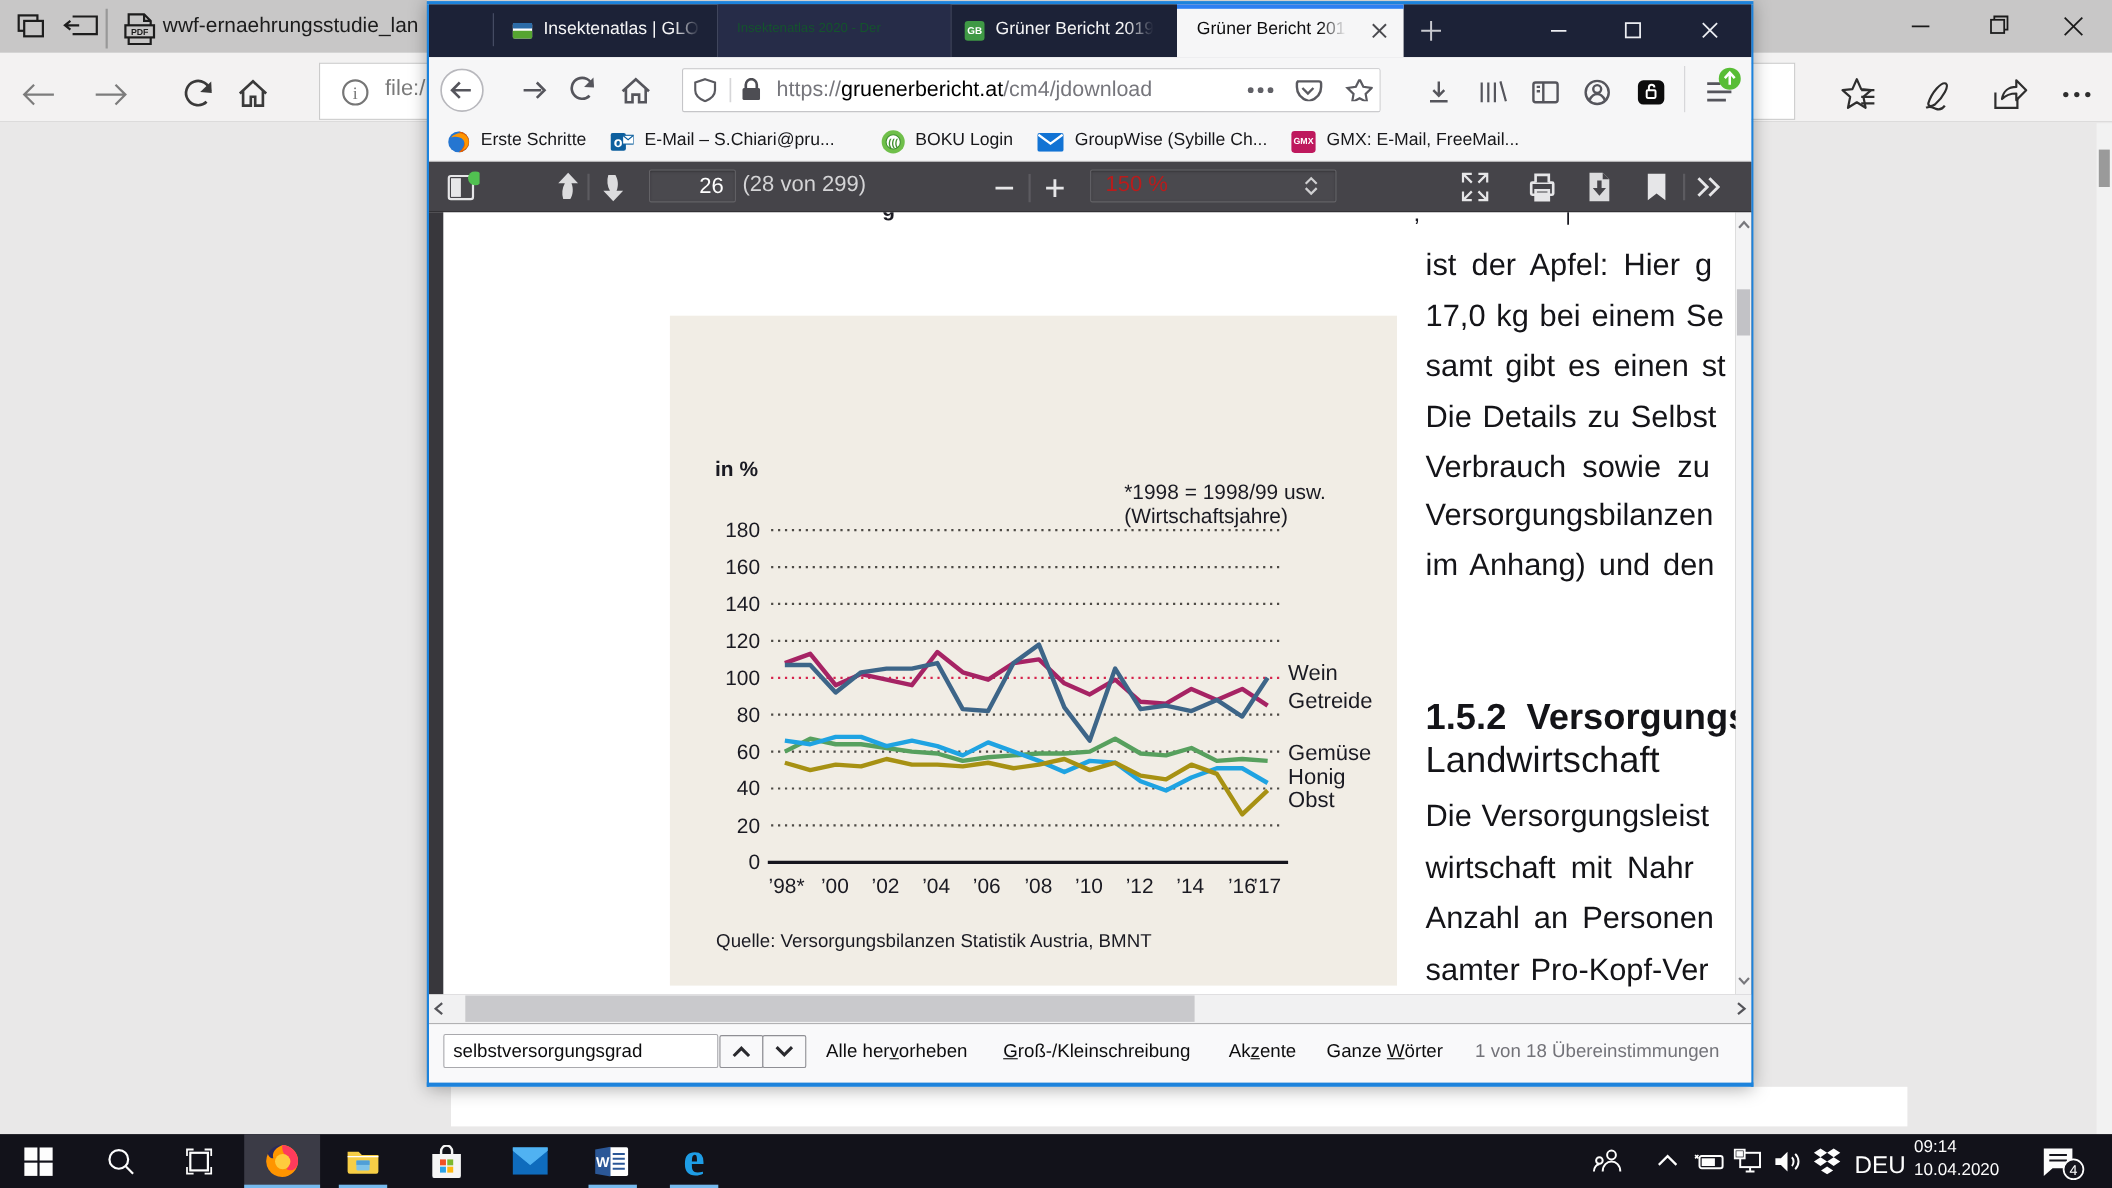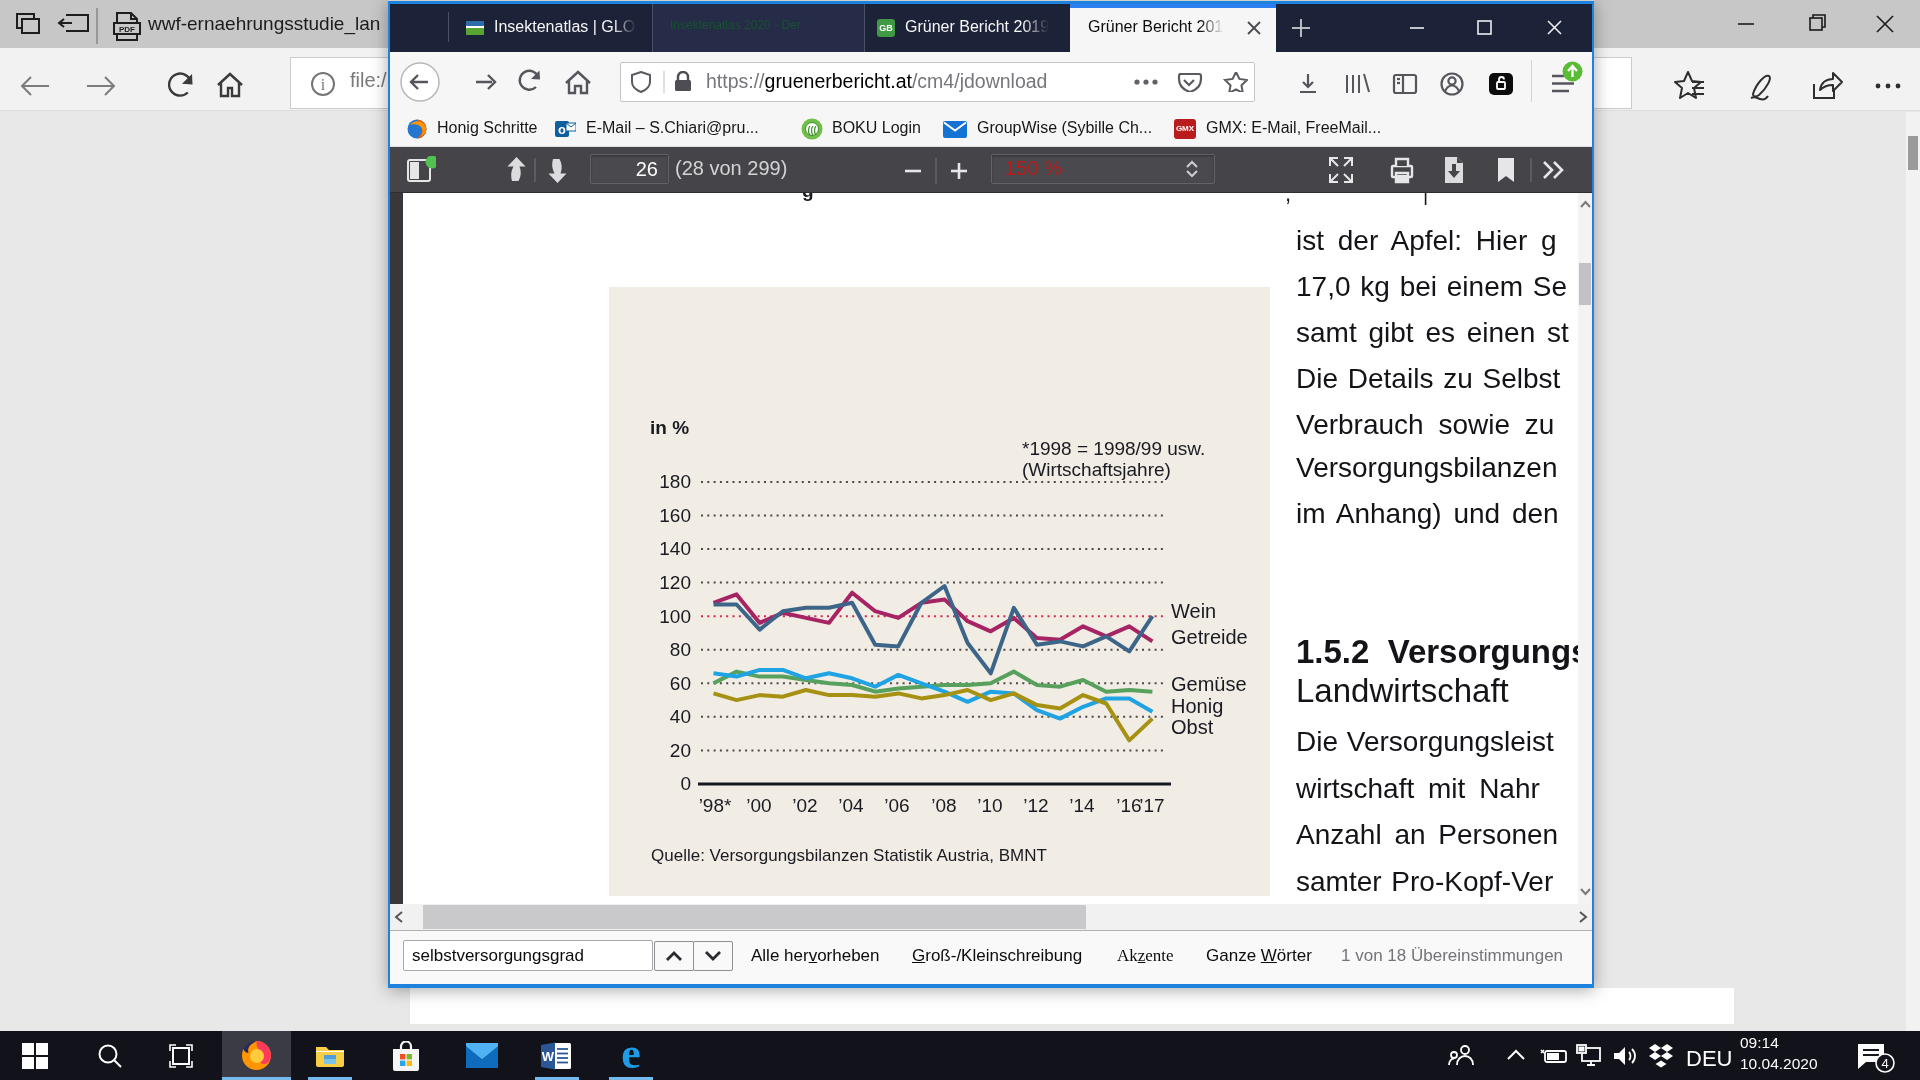--- a/index.html
+++ b/index.html
@@ -222,41 +222,41 @@
     <circle cx="10.5" cy="10.5" r="10" fill="#58bd35"></circle>
     <path d="M10.5 16 v-9.5 M6 10 l4.5 -5 4.5 5" stroke="#fff" stroke-width="2.3" fill="none"></path>
   </svg>
 
   <div class="abs" style="left:2px;top:110px;width:1202px;height:37px;background:#f6f6f7;border-bottom:1px solid #e0e0e2;"></div>
   <svg class="abs" style="left:19px;top:119px" width="20" height="20" viewBox="0 0 20 20">
     <circle cx="10" cy="10" r="9.5" fill="#2576d1"></circle>
     <path d="M10 0.5 a9.5 9.5 0 0 1 0 19 c4 -3 5.5 -6.5 5 -10 c-0.4 -3 -2.5 -6.5 -5 -9" fill="#e66000"></path>
     <path d="M3 6 c2.5 -1 8 -1.5 11 2 c2.5 3 2 7 -1 9.5 c5 -1.5 7 -6 5.5 -10 c-1.5 -4 -6 -6 -10 -5 c-2.5 0.6 -4.5 2 -5.5 3.5 z" fill="#ff9500"></path>
   </svg>
-  <div class="abs" style="left:49px;top:119px;font-size:16px;color:#17171a;">Honig Schritte</div>
+  <div class="abs" style="left:49px;top:119px;font-size:16px;color:#17171a;">Erste Schritte</div>
   <svg class="abs" style="left:167px;top:119px" width="21" height="20" viewBox="0 0 21 20">
     <rect x="0" y="2" width="14" height="16" rx="2" fill="#0d5f9e"></rect>
     <text x="7" y="15" text-anchor="middle" fill="#fff" font-size="13" font-weight="bold" font-family="Liberation Sans">o</text>
     <rect x="11" y="4" width="10" height="8" fill="#fff" stroke="#0d5f9e" stroke-width="1"></rect>
     <path d="M11 4 l5 4 5 -4" fill="none" stroke="#0d5f9e" stroke-width="1"></path>
   </svg>
   <div class="abs" style="left:198px;top:119px;font-size:16px;color:#17171a;">E-Mail – S.Chiari@pru...</div>
   <svg class="abs" style="left:413px;top:118px" width="22" height="22" viewBox="0 0 22 22">
     <circle cx="11" cy="11" r="10.5" fill="#6fbf4a"></circle>
     <circle cx="11" cy="11" r="6.5" fill="#fff"></circle>
     <circle cx="11" cy="11" r="6.5" fill="none" stroke="#3f8f2f" stroke-width="1"></circle>
     <text x="11" y="15" text-anchor="middle" font-size="9" fill="#3f8f2f" font-family="Liberation Sans" font-weight="bold">(((</text>
   </svg>
   <div class="abs" style="left:444px;top:119px;font-size:16px;color:#17171a;">BOKU Login</div>
   <svg class="abs" style="left:555px;top:121px" width="24" height="17" viewBox="0 0 24 17">
     <rect x="0" y="0" width="24" height="17" rx="2" fill="#1273d4"></rect>
     <path d="M1 1.5 l11 8 11 -8" fill="none" stroke="#fff" stroke-width="2"></path>
   </svg>
   <div class="abs" style="left:589px;top:119px;font-size:16px;color:#17171a;">GroupWise (Sybille Ch...</div>
-  <div class="abs" style="left:786px;top:119px;width:22px;height:20px;background:#b91c1c;border-radius:3px;color:#fff;font-size:8px;font-weight:bold;text-align:center;line-height:20px;">GMX</div>
+  <div class="abs" style="left:786px;top:119px;width:22px;height:20px;background:#be185d;border-radius:3px;color:#fff;font-size:8px;font-weight:bold;text-align:center;line-height:20px;">GMX</div>
   <div class="abs" style="left:818px;top:119px;font-size:16px;color:#17171a;">GMX: E-Mail, FreeMail...</div>
 
   <div class="abs" style="left:2px;top:147px;width:1202px;height:46px;background:#454449;border-bottom:1px solid #2e2d31;"></div>
   <svg class="abs" style="left:18px;top:156px" width="30" height="28" viewBox="0 0 30 28">
     <rect x="2" y="4" width="22" height="21" rx="2" fill="none" stroke="#e6e6e8" stroke-width="2"></rect>
     <rect x="4" y="6" width="9" height="17" fill="#e6e6e8"></rect>
     <circle cx="26" cy="6" r="6.5" fill="#51c151"></circle>
   </svg>
   <svg class="abs" style="left:112px;top:155px" width="70" height="30" viewBox="0 0 70 30">
     <path d="M12 26 c -1.5 -5 -1 -10 1.5 -14.5 l -6 0 9 -9.5 9 9.5 -6 0 c 2 5 1.5 10 -1 14.5 z" fill="#dcdcde"></path>
@@ -414,21 +414,21 @@
   <div class="abs" style="left:305px;top:941px;width:40px;height:30px;background:#f9f9fa;border:1px solid #8f8f94;border-radius:2px;"></div>
   <svg class="abs" style="left:277px;top:950px" width="18" height="12" viewBox="0 0 18 12">
       <path d="M2 10 l7 -7 7 7" fill="none" stroke="#2a2a2e" stroke-width="2.8"></path>
     </svg>
   <svg class="abs" style="left:316px;top:950px" width="18" height="12" viewBox="0 0 18 12">
       <path d="M2 2 l7 7 7 -7" fill="none" stroke="#2a2a2e" stroke-width="2.8"></path>
     </svg>
   <div class="abs" style="left:363px;top:946px;font-size:17px;color:#0c0c0d;">
     <span style="position:absolute;left:0px;white-space:nowrap;">Alle her<span style="text-decoration:underline;">v</span>orheben</span>
     <span style="position:absolute;left:161px;white-space:nowrap;"><span style="text-decoration:underline;">G</span>roß-/Kleinschreibung</span>
-    <span style="position:absolute;left:366px;white-space:nowrap;font-family:Liberation Serif, serif;">Ak<span style="text-decoration:underline;">z</span>ente</span>
+    <span style="position:absolute;left:366px;white-space:nowrap;">Ak<span style="text-decoration:underline;">z</span>ente</span>
     <span style="position:absolute;left:455px;white-space:nowrap;">Ganze <span style="text-decoration:underline;">W</span>örter</span>
     <span style="position:absolute;left:590px;white-space:nowrap;color:#737379;">1 von 18 Übereinstimmungen</span>
   </div>
 </div>
 
 <div class="abs" id="taskbar" style="left:0;top:1031px;width:1920px;height:49px;background:#12121a;"></div>
 <svg class="abs" style="left:22px;top:1043px" width="26" height="26" viewBox="0 0 26 26">
   <g fill="#fdfdfd">
       <rect x="0" y="0" width="12" height="12"></rect>
       <rect x="14" y="0" width="12" height="12"></rect>

